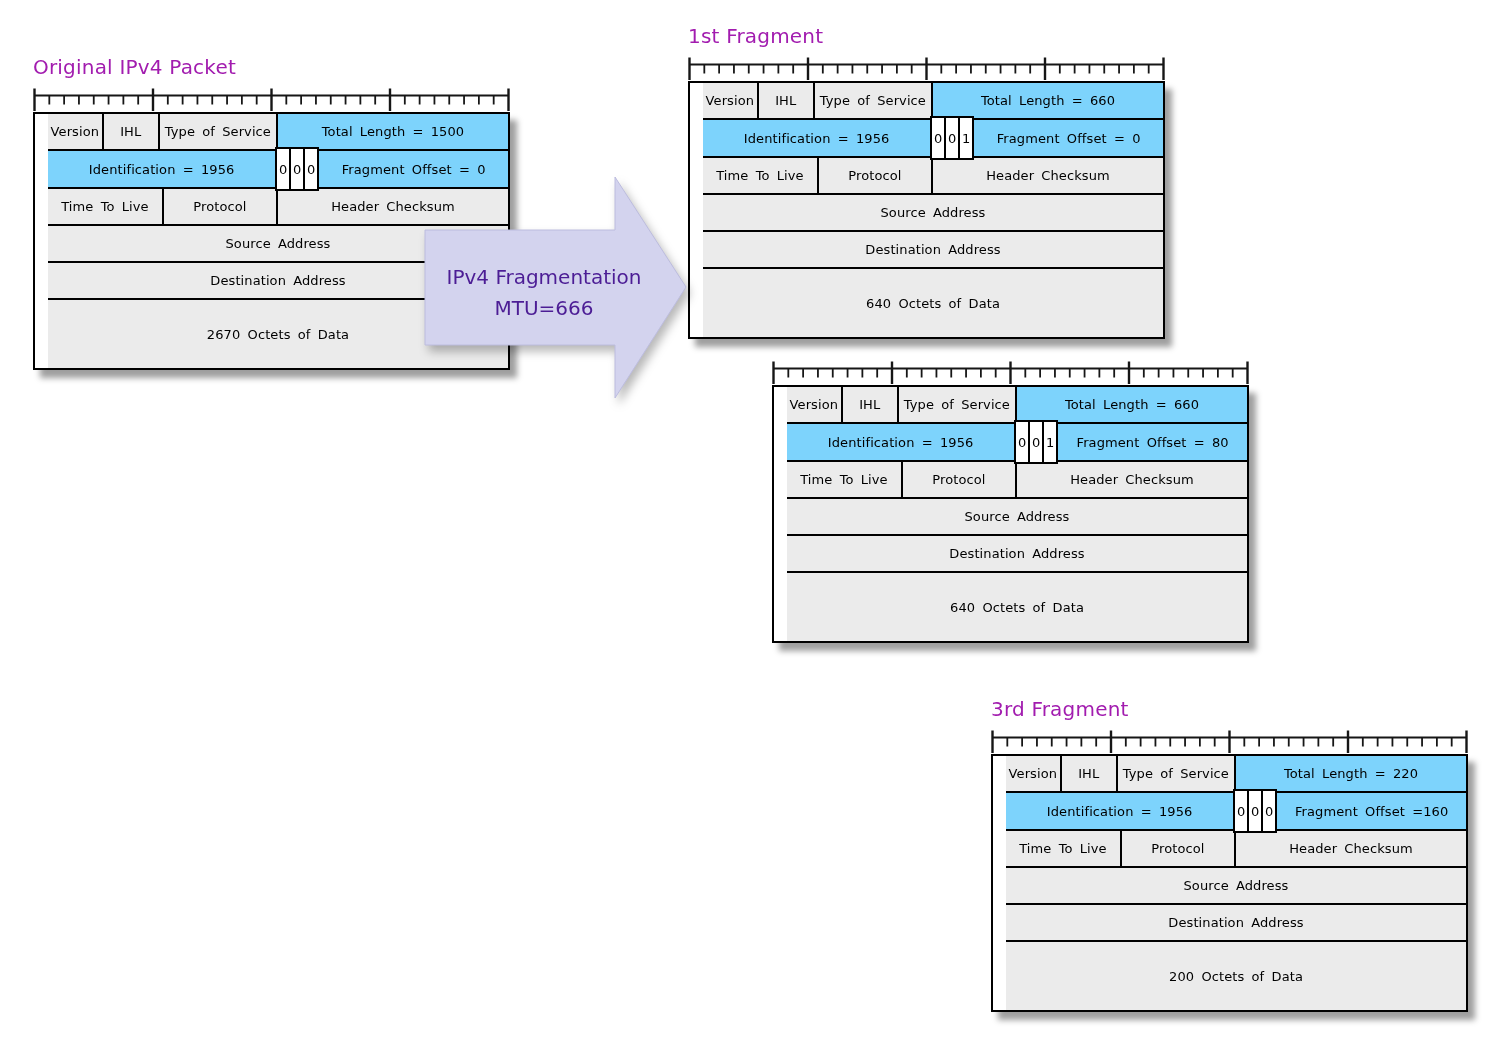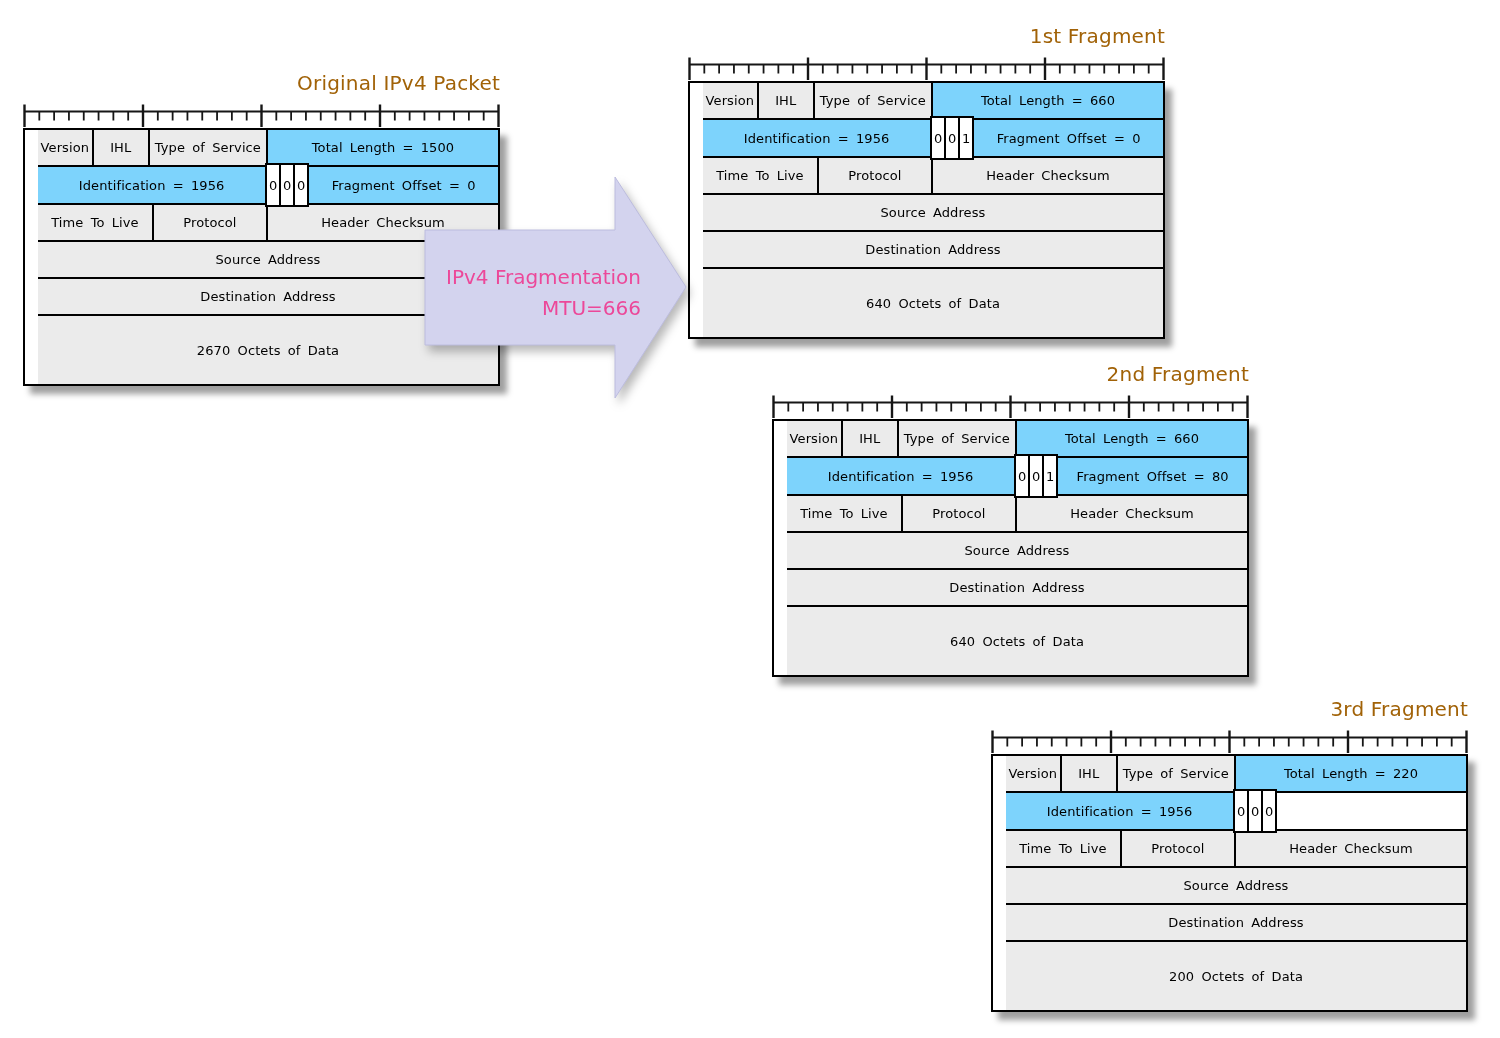--- a/index.html
+++ b/index.html
@@ -6,22 +6,22 @@
   body {
     width:1500px; height:1038px;
     background:#ffffff;
     font-family:"DejaVu Sans","Liberation Sans",sans-serif;
     position:relative;
     overflow:hidden;
     color:#000;
   }
   .packet { position:absolute; width:477px; }
   .pkt-title {
-    text-align:right; font-size:20px; height:26px; line-height:26px;
-    margin-bottom:8px; color:#a16207; letter-spacing:0.2px;
+    text-align:left; font-size:20px; height:26px; line-height:26px;
+    margin-bottom:8px; color:#a21caf; letter-spacing:0.2px;
   }
   svg.ruler { display:block; width:477px; height:24px; overflow:visible; }
   .pkt-table {
     border:2px solid #000; background:#fff;
     box-shadow:7px 8px 6px rgba(0,0,0,0.38);
     padding-left:13px;
   }
   .p-row { display:flex; height:35px; border-bottom:2px solid #000; }
   .p-row.r2 { height:36px; }
   .p-row.r6 { height:68px; }
@@ -47,28 +47,28 @@
     border:2px solid #000;
     margin:-4px 0 -4px 0; box-sizing:border-box;
     position:relative; z-index:2;
     display:flex; align-items:center; justify-content:center;
     font-size:13px;
   }
   .flag + .flag { margin-left:-2px; }
   .arrow-wrap { position:absolute; left:420px; top:170px; width:280px; height:245px; z-index:5; }
   .arrow-wrap svg { display:block; filter:drop-shadow(4px 6px 5px rgba(0,0,0,0.28)); }
   .arrow-text {
-    position:absolute; left:5px; top:92px; width:216px;
-    text-align:right; font-size:20px; line-height:31px; color:#ec4899;
+    position:absolute; left:16px; top:92px; width:216px;
+    text-align:center; font-size:20px; line-height:31px; color:#4c1d95;
   }
 </style>
 </head>
 <body>
 
-<div class="packet" style="left:23px; top:54px;margin-top:16px;">
+<div class="packet" style="left:33px; top:54px;">
   <div class="pkt-title">Original IPv4 Packet</div>
   <svg class="ruler" viewBox="0 0 477 24">
       <line x1="1" y1="7.5" x2="476" y2="7.5" stroke="#161616" stroke-width="2"></line>
       <line x1="1.5" y1="0.5" x2="1.5" y2="23" stroke="#161616" stroke-width="2.4"></line>
       <line x1="16.3125" y1="7.5" x2="16.3125" y2="16.5" stroke="#161616" stroke-width="1.8"></line>
       <line x1="31.125" y1="7.5" x2="31.125" y2="16.5" stroke="#161616" stroke-width="1.8"></line>
       <line x1="45.9375" y1="7.5" x2="45.9375" y2="16.5" stroke="#161616" stroke-width="1.8"></line>
       <line x1="60.75" y1="7.5" x2="60.75" y2="16.5" stroke="#161616" stroke-width="1.8"></line>
       <line x1="75.5625" y1="7.5" x2="75.5625" y2="16.5" stroke="#161616" stroke-width="1.8"></line>
       <line x1="90.375" y1="7.5" x2="90.375" y2="16.5" stroke="#161616" stroke-width="1.8"></line>
@@ -193,21 +193,20 @@
     <div class="p-row r5">
       <div class="cell gray flex1">Destination Address</div>
     </div>
     <div class="p-row r6">
       <div class="cell gray flex1">640 Octets of Data</div>
     </div>
   </div>
 </div>
 
 <div class="packet" style="left:772px; top:361px;">
-  <div class="pkt-title">2nd Fragment</div>
   <svg class="ruler" viewBox="0 0 477 24">
       <line x1="1" y1="7.5" x2="476" y2="7.5" stroke="#161616" stroke-width="2"></line>
       <line x1="1.5" y1="0.5" x2="1.5" y2="23" stroke="#161616" stroke-width="2.4"></line>
       <line x1="16.3125" y1="7.5" x2="16.3125" y2="16.5" stroke="#161616" stroke-width="1.8"></line>
       <line x1="31.125" y1="7.5" x2="31.125" y2="16.5" stroke="#161616" stroke-width="1.8"></line>
       <line x1="45.9375" y1="7.5" x2="45.9375" y2="16.5" stroke="#161616" stroke-width="1.8"></line>
       <line x1="60.75" y1="7.5" x2="60.75" y2="16.5" stroke="#161616" stroke-width="1.8"></line>
       <line x1="75.5625" y1="7.5" x2="75.5625" y2="16.5" stroke="#161616" stroke-width="1.8"></line>
       <line x1="90.375" y1="7.5" x2="90.375" y2="16.5" stroke="#161616" stroke-width="1.8"></line>
       <line x1="105.1875" y1="7.5" x2="105.1875" y2="16.5" stroke="#161616" stroke-width="1.8"></line>
@@ -311,20 +310,21 @@
       <div class="cell gray w-version">Version</div>
       <div class="cell gray w-ihl">IHL</div>
       <div class="cell gray w-tos">Type of Service</div>
       <div class="cell white flex1">Total Length = 220</div>
     </div>
     <div class="p-row r2">
       <div class="cell white w-ident">Identification = 1956</div>
       <div class="flag">0</div>
       <div class="flag">0</div>
       <div class="flag">0</div>
+      <div class="cell white flex1">Fragment Offset =160</div>
     </div>
     <div class="p-row r3">
       <div class="cell gray w-ttl">Time To Live</div>
       <div class="cell gray w-proto">Protocol</div>
       <div class="cell gray flex1">Header Checksum</div>
     </div>
     <div class="p-row r4">
       <div class="cell gray flex1">Source Address</div>
     </div>
     <div class="p-row r5">

